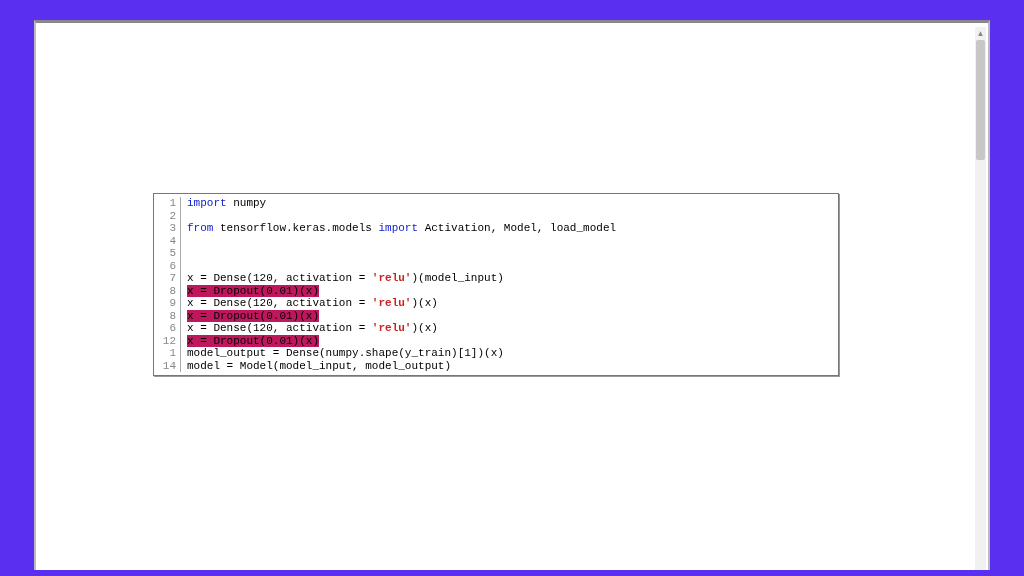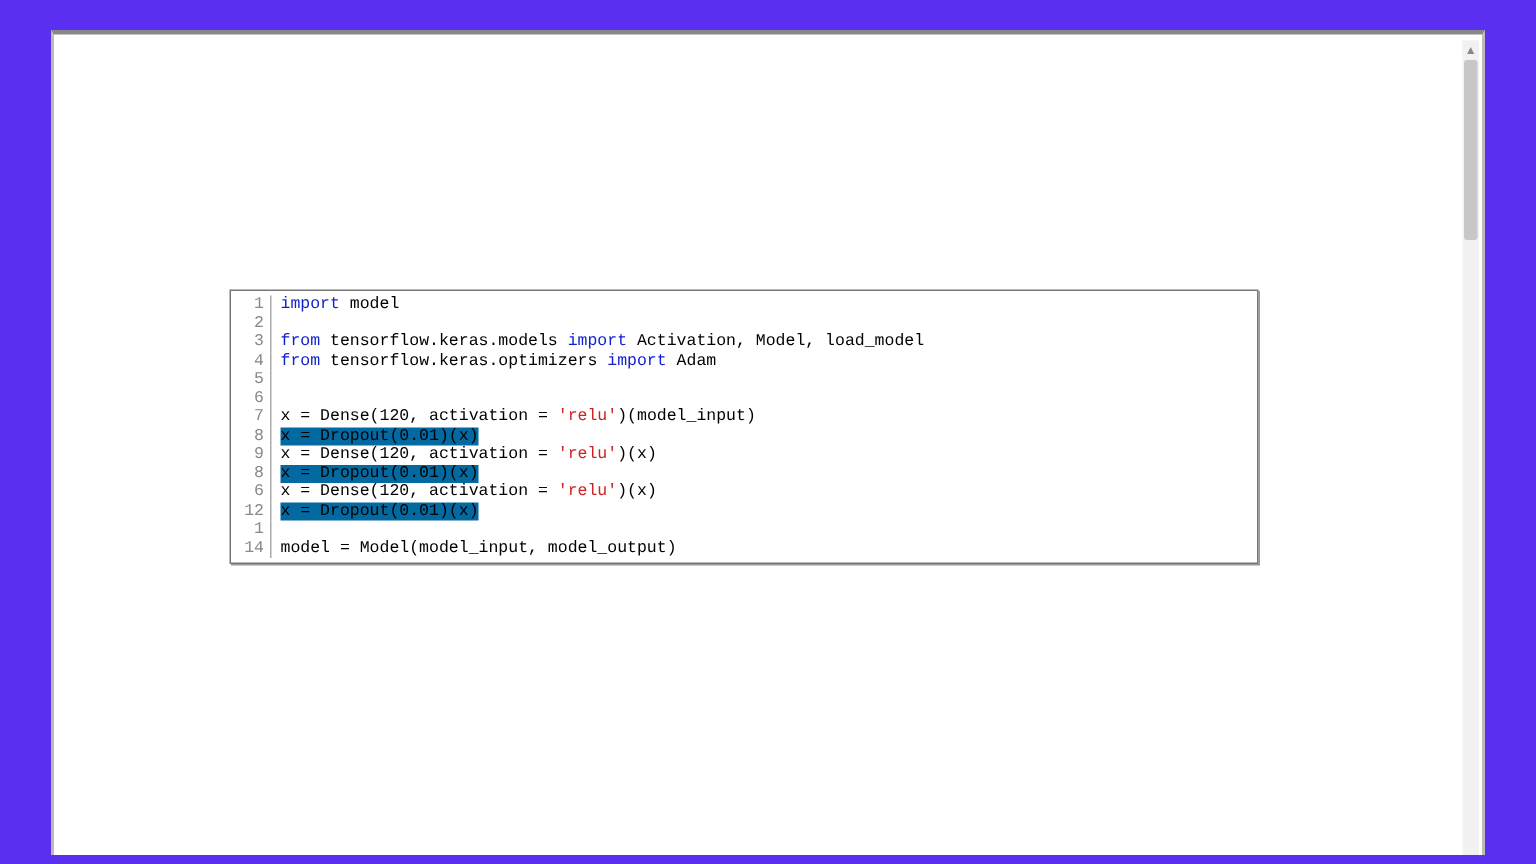--- a/index.html
+++ b/index.html
@@ -84,48 +84,47 @@
     flex-shrink: 0;
   }
   .cc {
     padding-left: 6px;
     white-space: pre;
   }
   .codebox-inner {
     padding: 3px 0 3px 0;
   }
   .kw { color: #1122cc; }
-  .str { color: #cc2222; }
-  .hl { background: #0369a1; }
+  .str { color: #cc2222; font-weight: bold; }
+  .hl { background: #be185d; }
 </style>
 </head>
 <body>
 
 <div class="outer">
 
   <div class="codebox">
     <div class="codebox-inner" id="code-inner">
         <div class="row">
           <div class="ln">1</div>
           <div class="sep"></div>
-          <div class="cc"><span><span class="kw">import</span><span> model</span></span></div>
+          <div class="cc"><span><span class="kw">import</span><span> numpy</span></span></div>
         </div>
         <div class="row">
           <div class="ln">2</div>
           <div class="sep"></div>
         </div>
         <div class="row">
           <div class="ln">3</div>
           <div class="sep"></div>
           <div class="cc"><span><span class="kw">from</span><span> tensorflow.keras.models </span><span class="kw">import</span><span> Activation, Model, load_model</span></span></div>
         </div>
         <div class="row">
           <div class="ln">4</div>
           <div class="sep"></div>
-          <div class="cc"><span><span class="kw">from</span><span> tensorflow.keras.optimizers </span><span class="kw">import</span><span> Adam</span></span></div>
         </div>
         <div class="row">
           <div class="ln">5</div>
           <div class="sep"></div>
           <div class="cc"><span><span></span></span></div>
         </div>
         <div class="row">
           <div class="ln">6</div>
           <div class="sep"></div>
         </div>
@@ -155,20 +154,21 @@
           <div class="cc"><span><span>x = Dense(120, activation = </span><span class="str">'relu'</span><span>)(x)</span></span></div>
         </div>
         <div class="row">
           <div class="ln">12</div>
           <div class="sep"></div>
           <div class="cc"><span class="hl"><span>x = Dropout(0.01)(x)</span></span></div>
         </div>
         <div class="row">
           <div class="ln">1</div>
           <div class="sep"></div>
+          <div class="cc"><span><span>model_output = Dense(numpy.shape(y_train)[1])(x)</span></span></div>
         </div>
         <div class="row">
           <div class="ln">14</div>
           <div class="sep"></div>
           <div class="cc"><span><span>model = Model(model_input, model_output)</span></span></div>
         </div>
       </div>
   </div>
 
   <div class="scroll">

